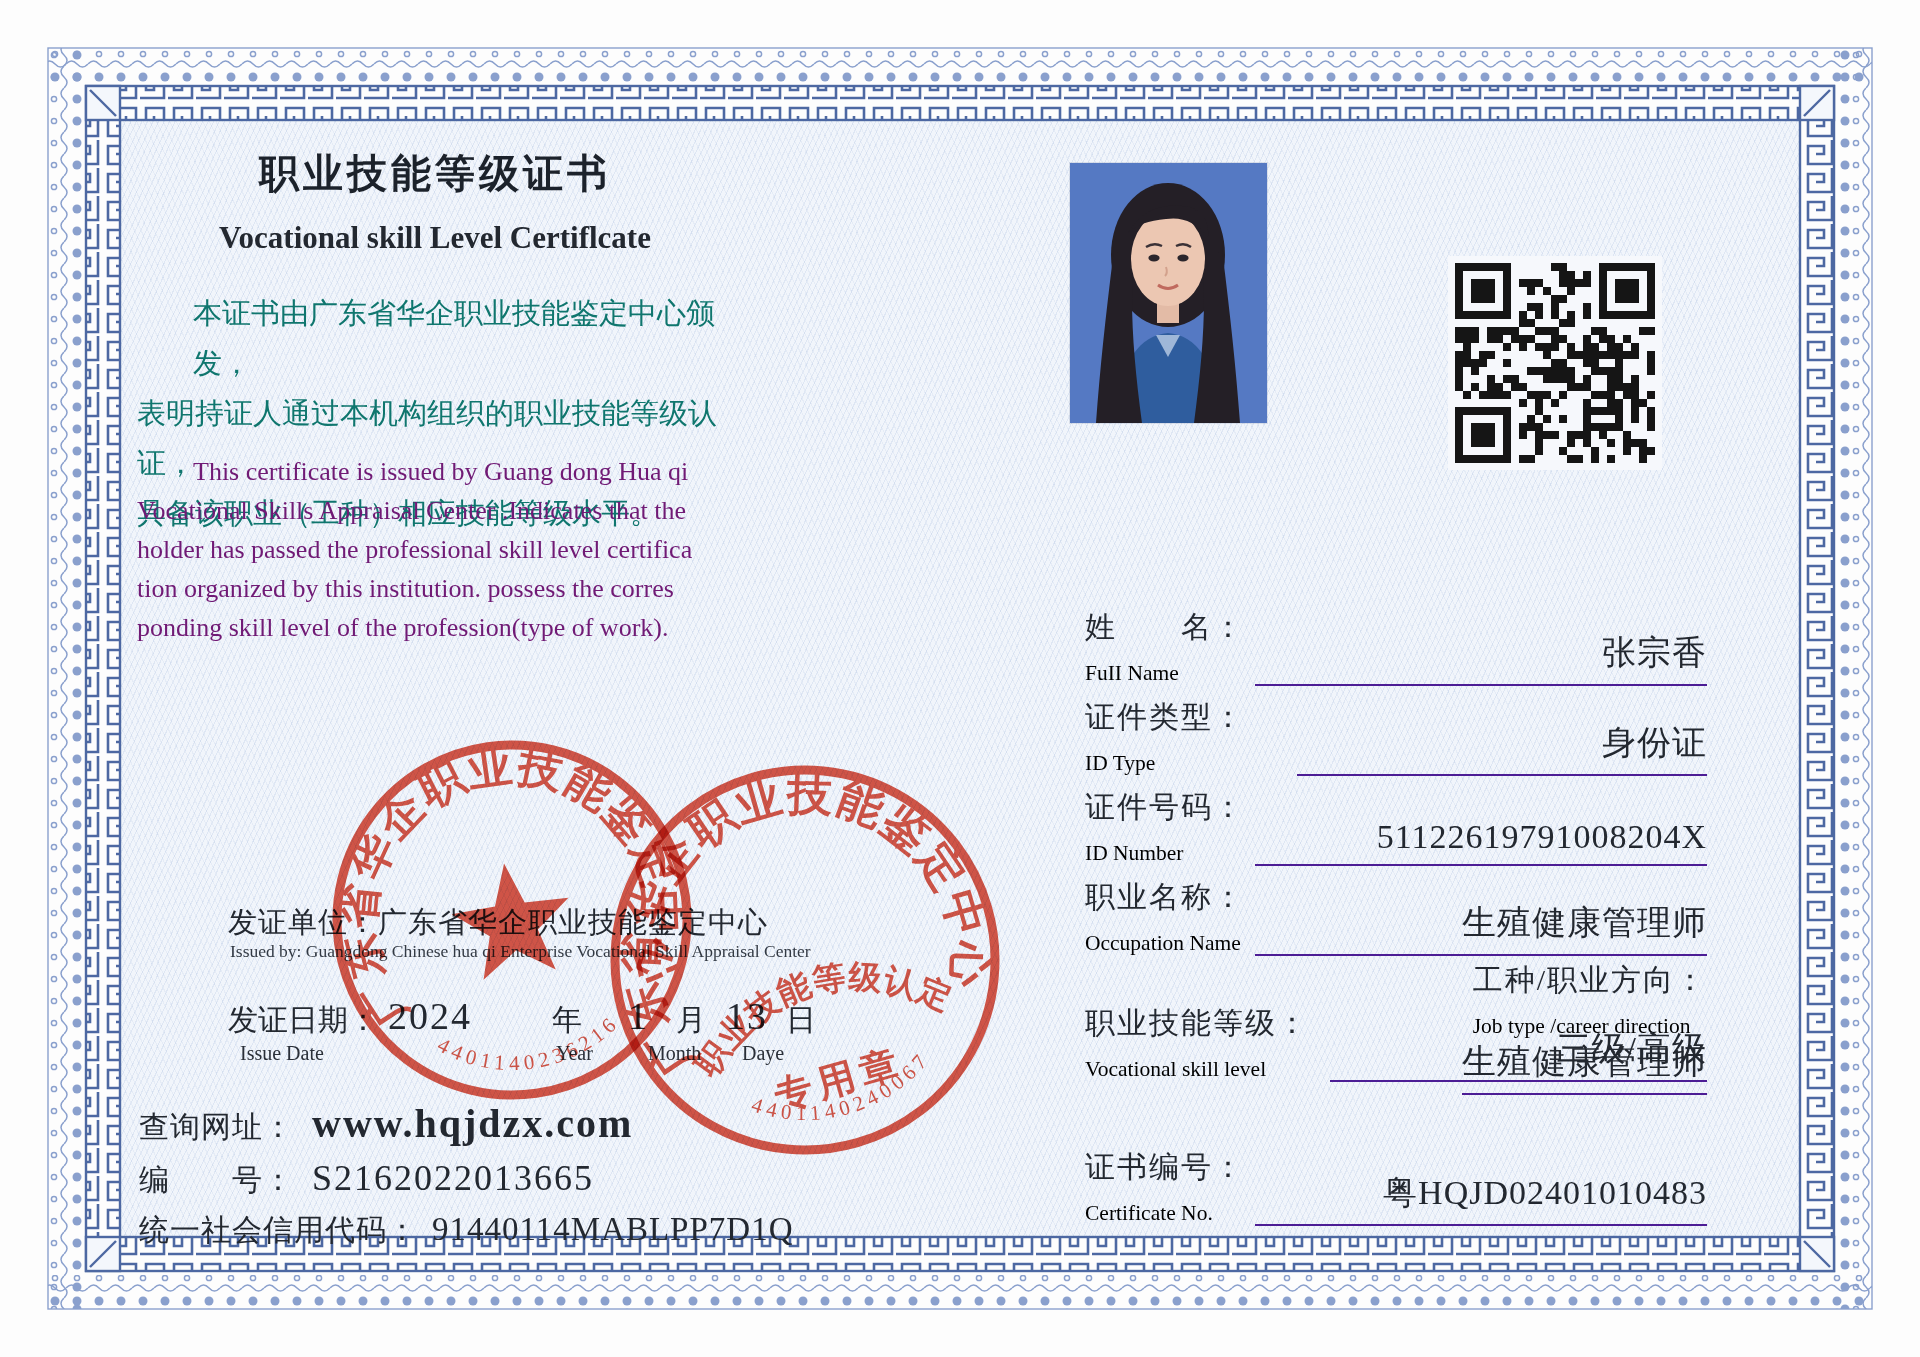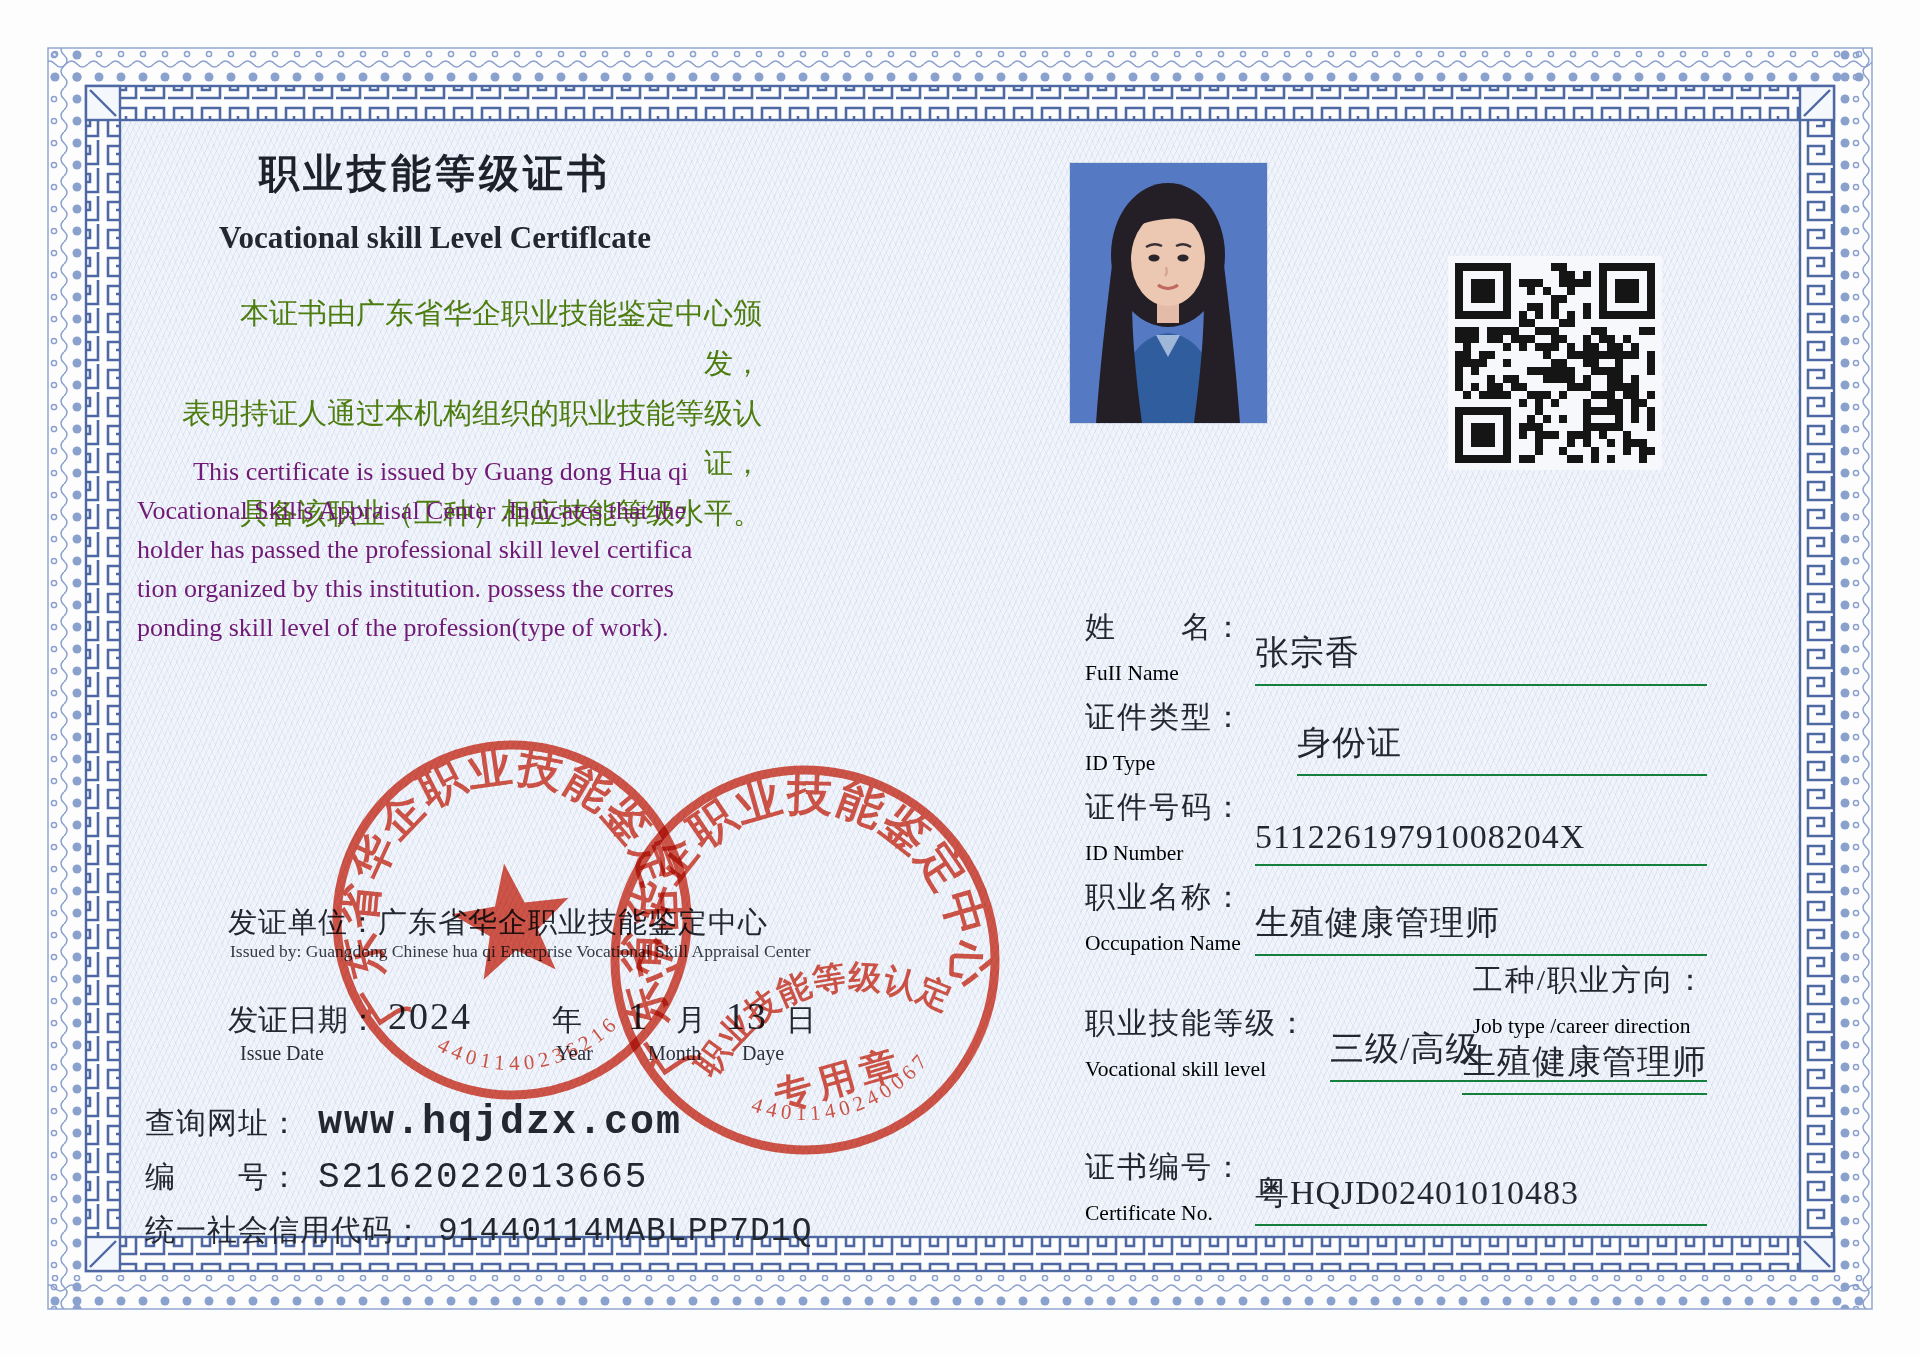--- a/index.html
+++ b/index.html
@@ -8,39 +8,39 @@
   .content-bg{position:absolute;left:120px;top:120px;width:1680px;height:1117px;
     background-color:#f1f5fb;
     background-image:
       repeating-linear-gradient(115deg, rgba(125,155,205,.16) 0 1px, rgba(0,0,0,0) 1px 5px),
       repeating-linear-gradient(65deg, rgba(125,155,205,.10) 0 1px, rgba(0,0,0,0) 1px 6px);}
   .frame{position:absolute;left:0;top:0;pointer-events:none;}
   .abs{position:absolute;}
   .title-cn{left:200px;top:146px;width:470px;text-align:center;font-size:40px;font-weight:bold;
             letter-spacing:4px;color:#1c222b;}
   .title-en{left:188px;top:220px;width:494px;text-align:center;font-size:31px;font-weight:bold;color:#232830;}
-  .cn-para{left:137px;top:288px;width:625px;font-size:29px;line-height:50px;color:#4d7c0f;text-align:right;}
+  .cn-para{left:137px;top:288px;width:625px;font-size:29px;line-height:50px;color:#0f766e;}
   .cn-line.indent{padding-left:56px;}
   .en-para{left:137px;top:452px;width:630px;font-size:26px;line-height:39px;color:#701a75;}
   .issuer-row{left:228px;top:903px;font-size:29px;letter-spacing:1px;white-space:nowrap;}
   .issuer-en{left:230px;top:941px;font-size:17.5px;color:#333a44;white-space:nowrap;}
   .d-lab{font-size:30px;}
   .d-val{font-size:38px;letter-spacing:2px;}
   .d-sub{font-size:20px;color:#2a2f38;}
-  .foot-row{left:145px;white-space:nowrap;font-family:Liberation Mono, monospace;}
+  .foot-row{left:139px;white-space:nowrap;}
   .f-label{font-size:30px;letter-spacing:1px;}
   .q-value{font-size:40px;font-weight:bold;letter-spacing:2px;margin-left:18px;}
   .s-value{font-size:36px;letter-spacing:2px;margin-left:18px;}
   .c-value{font-size:33px;letter-spacing:1px;margin-left:14px;}
   .field-row{position:absolute;left:1085px;width:622px;height:86px;display:flex;align-items:flex-end;}
   .field-label{flex:0 0 auto;}
   .label-cn{font-size:30px;letter-spacing:2px;white-space:nowrap;}
   .label-en{font-size:21.5px;white-space:nowrap;color:#000000;margin-top:13px;}
-  .field-value{flex:1 1 auto;margin-left:10px;border-bottom:2px solid #15803d;
-               text-align:left;font-size:34px;letter-spacing:1px;padding-bottom:8px;white-space:nowrap;}
+  .field-value{flex:1 1 auto;margin-left:10px;border-bottom:2px solid #4c1d95;
+               text-align:right;font-size:34px;letter-spacing:1px;padding-bottom:8px;white-space:nowrap;}
   .photo{position:absolute;left:1070px;top:163px;width:197px;height:260px;box-shadow:0 0 0 1px rgba(80,100,140,.15);}
   .qr{position:absolute;left:1448px;top:256px;width:214px;height:214px;}
   .stamp{position:absolute;mix-blend-mode:multiply;opacity:.88;}
   .stamp text{font-family:"Liberation Serif","DejaVu Serif",serif;}
 </style>
 </head>
 <body>
 
 <div class="page">
 

